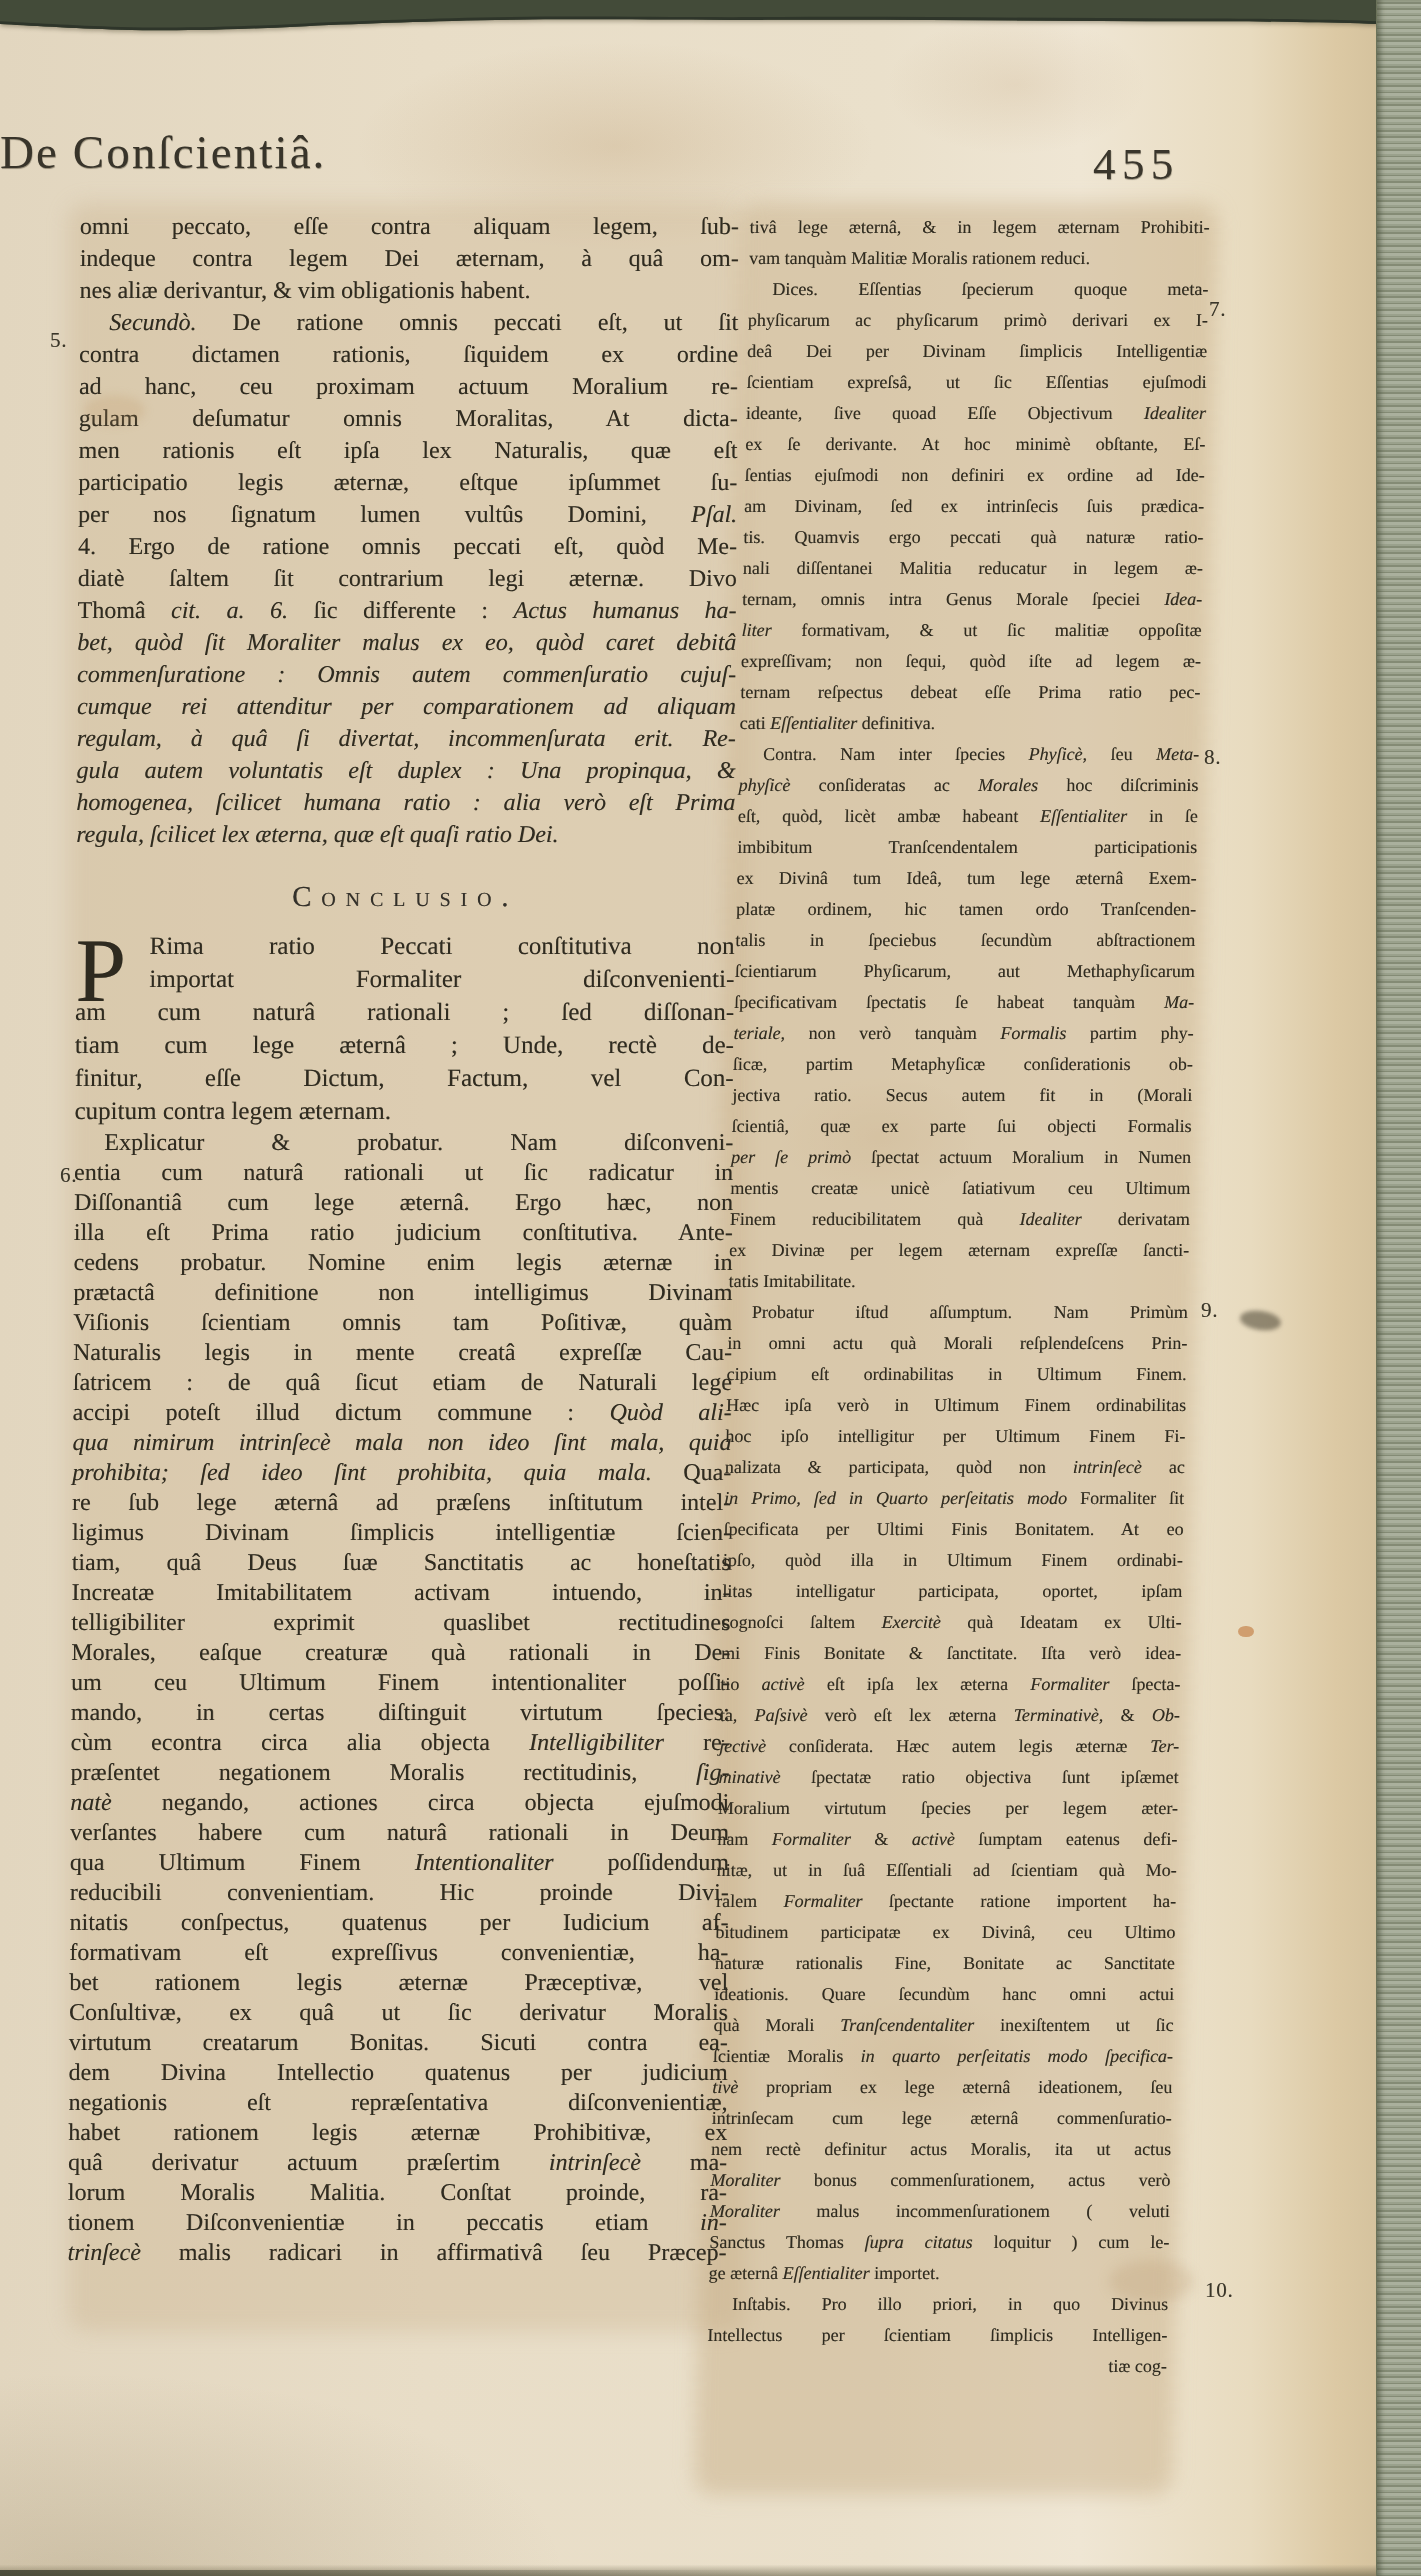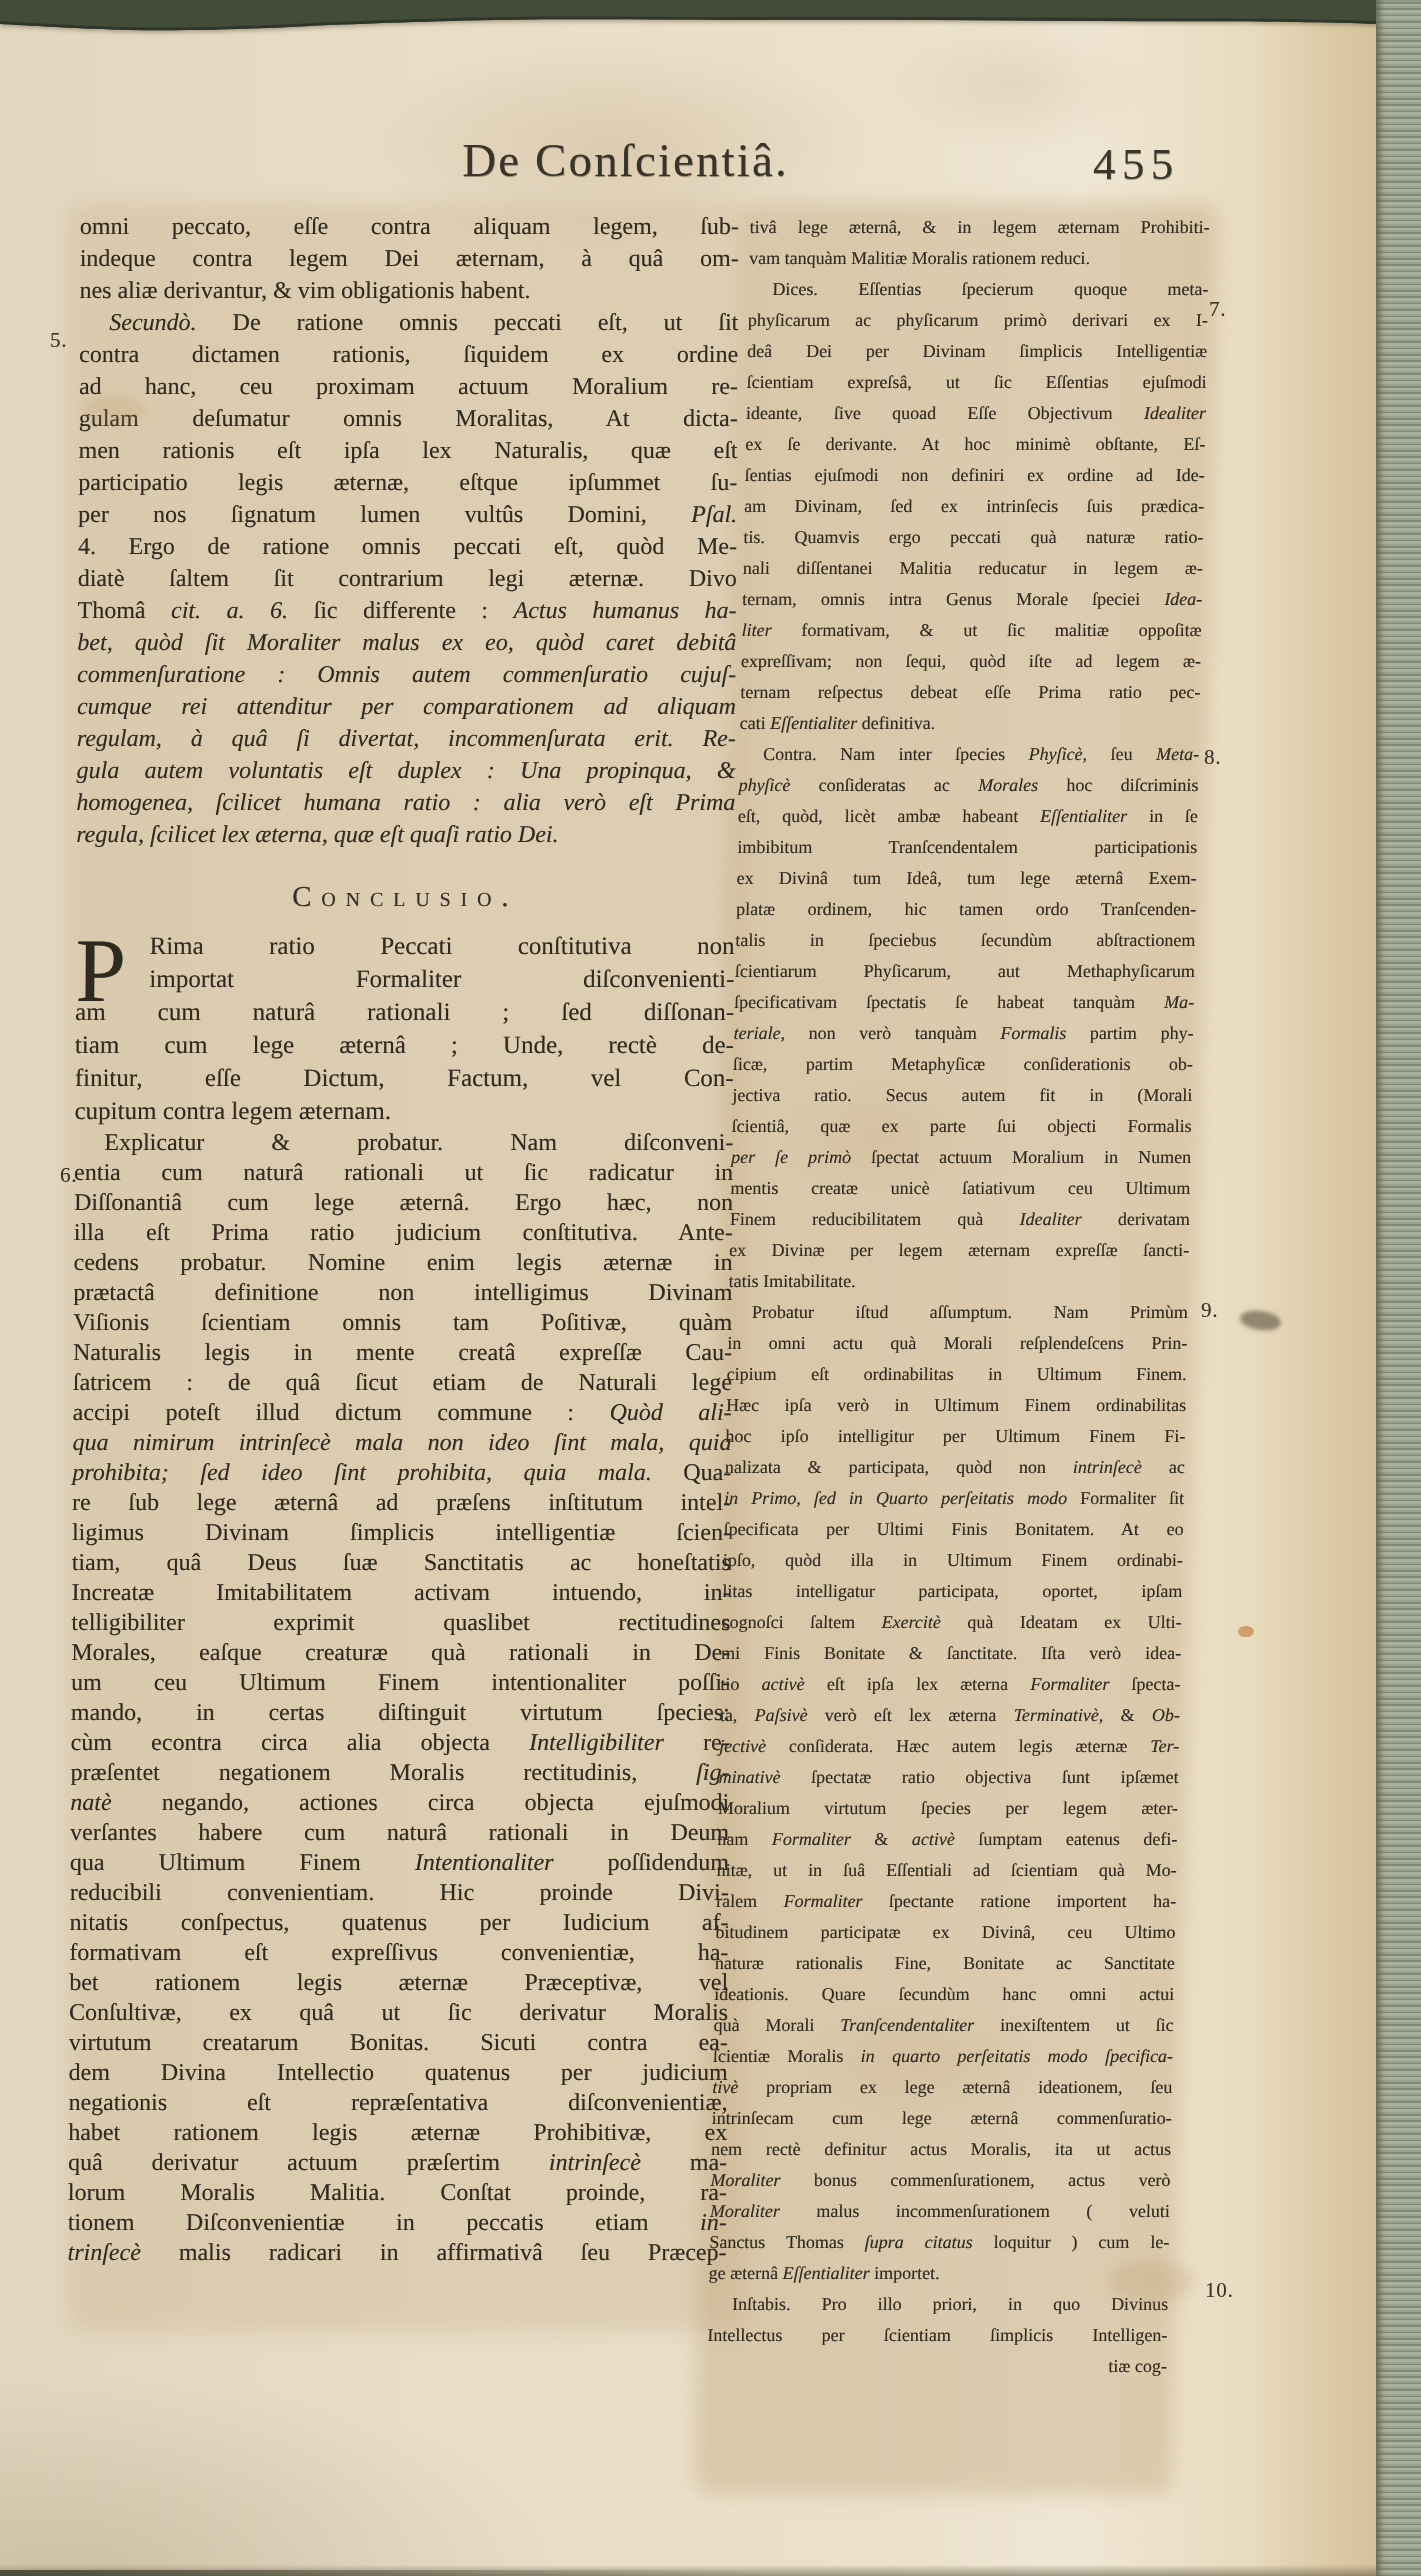--- a/index.html
+++ b/index.html
@@ -14,23 +14,23 @@
       radial-gradient(ellipse 640px 270px at 85px 2576px, rgba(125,108,70,0.22), transparent 75%),
       linear-gradient(to bottom, rgba(0,0,0,0) 99.55%, rgba(90,85,60,0.55)),
       linear-gradient(to right,#e2d6bf 0,#e8ddc7 30%,#eae0cb 62%,#efe6d4 76%,#e8dbbf 88%,#dcc9a4 94%,#cdbb97 100%);
     background-color:#e8ddc7;
   }
   .col-shadow{position:absolute;filter:blur(10px);border-radius:18.5px;}
   .cs-left{left:68px;top:203px;width:677px;height:2129px;background:rgba(196,170,128,0.30);}
   .cs-right{left:740px;top:203px;width:478px;height:2292px;background:rgba(193,166,122,0.40);
             transform:skewX(-1.15deg);transform-origin:0 0;}
 
-  .header-title{position:absolute;left:0;top:125px;width:1251px;text-align:center;
+  .header-title{position:absolute;left:0;top:125px;width:1251px;
     font-size:47px;letter-spacing:2.1px;color:#38342a;
-    text-shadow:0.4px 0.6px 0.7px rgba(55,48,32,0.45);margin-top:8px;}
+    text-shadow:0.4px 0.6px 0.7px rgba(55,48,32,0.45);}
   .page-number{position:absolute;left:1093px;top:138px;font-size:45px;letter-spacing:6.4px;color:#3a362c;
     text-shadow:0.4px 0.6px 0.7px rgba(55,48,32,0.45);}
 
   .col{position:absolute;color:#2f2b20;text-shadow:0.3px 0.4px 0.5px rgba(55,48,32,0.42);}
   .col-left{left:80px;top:210px;width:659px;transform:skewX(-0.35deg);transform-origin:0 0;}
   .col-right{left:750px;top:212px;width:460px;font-size:18px;line-height:31px;
              transform:skewX(-1.15deg);transform-origin:0 0;}
   .blockA{font-size:24px;line-height:32px;}
   .blockC{font-size:24px;line-height:30px;}
   .concl{position:relative;font-size:25px;line-height:33px;}

